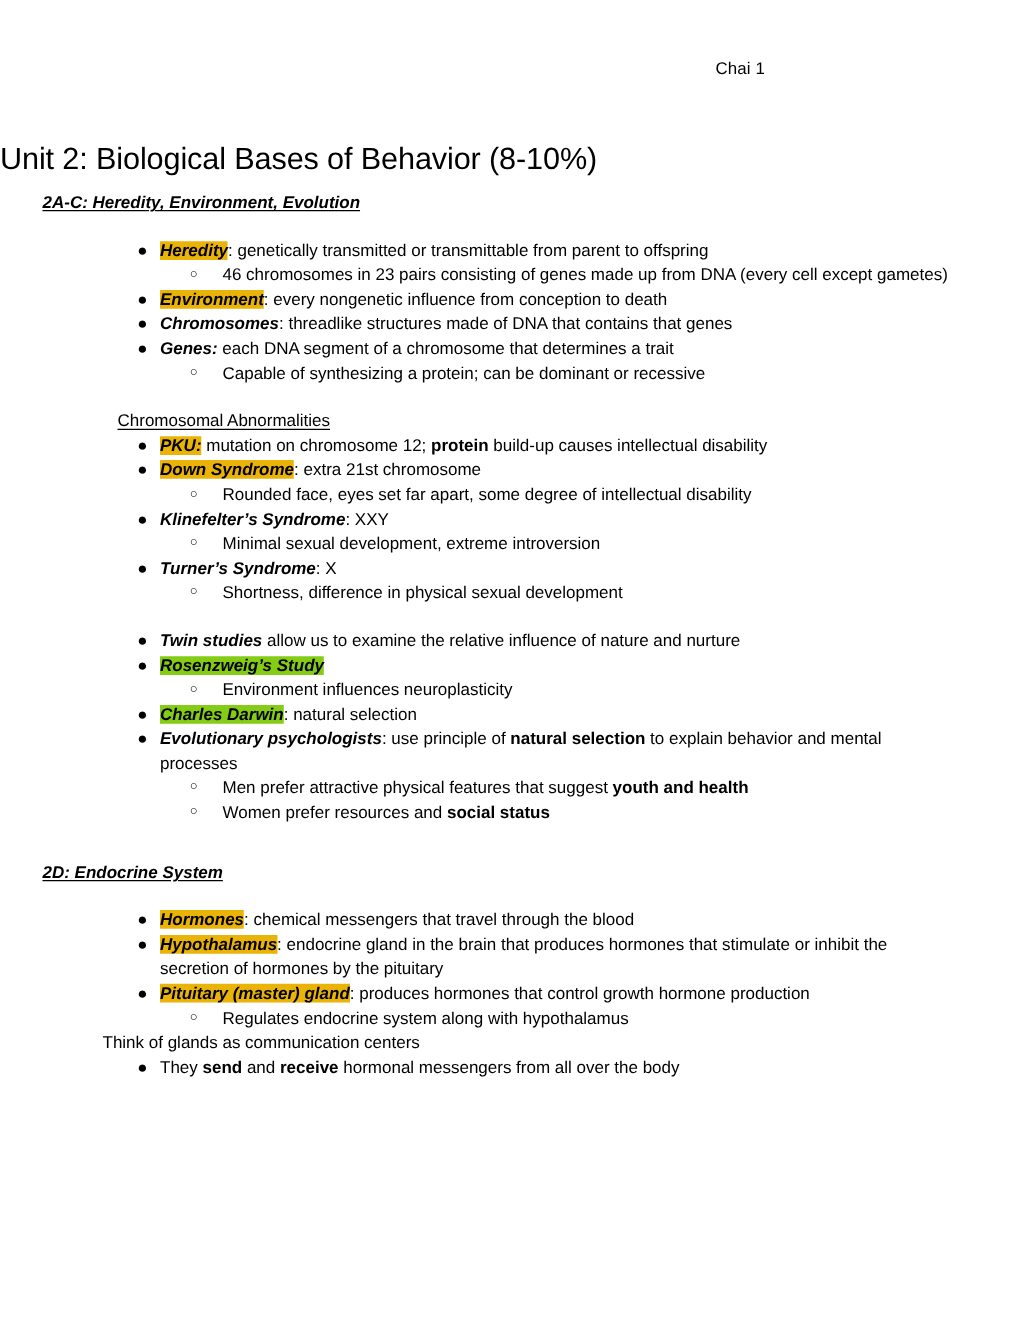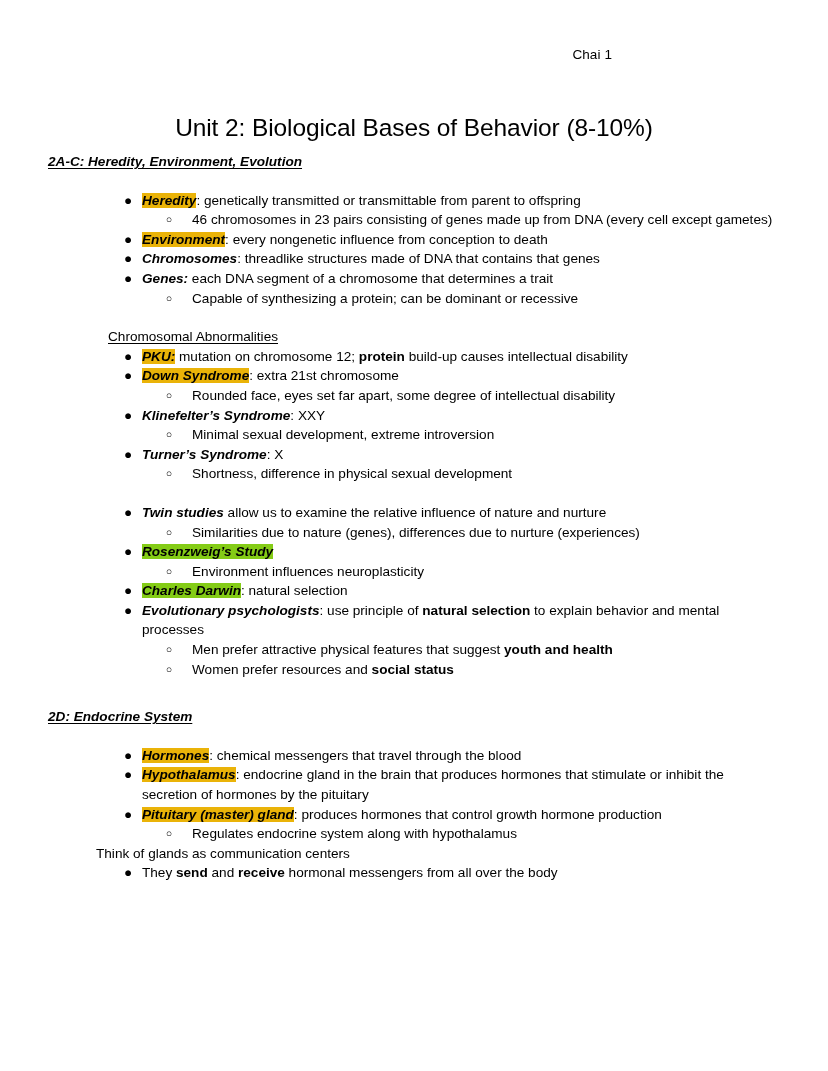--- a/index.html
+++ b/index.html
@@ -32,32 +32,32 @@
     color: #000;
     letter-spacing: 0.1px;
   }
 
   
   .doc-title {
     position: absolute;
     top: 97px;
     left: 0;
     width: 828px;
-    text-align: center;
+    text-align: left;
     font-size: 24.5px;
     line-height: 1.2;
     font-weight: 400;
     letter-spacing: -0.1px;
   }
 
   
   .content {
     position: absolute;
     top: 152px;
-    left: 48px;
+    left: 34px;
     width: 732px;
     font-size: 13.6px;
     line-height: 19.6px;
   }
 
   
   .section-heading {
     font-weight: bold;
     font-style: italic;
     text-decoration: underline;
@@ -151,21 +151,21 @@
       <div class="sub-heading-row"><span class="sub-heading">Chromosomal Abnormalities</span></div>
       <div class="li lvl1"><span class="marker">●</span><span class="bi hl-green">PKU:</span><span> mutation on chromosome 12; </span><span class="b">protein</span><span> build-up causes intellectual disability</span></div>
       <div class="li lvl1"><span class="marker">●</span><span class="bi hl-green">Down Syndrome</span><span>: extra 21st chromosome</span></div>
       <div class="li lvl2"><span class="marker">○</span><span>Rounded face, eyes set far apart, some degree of intellectual disability</span></div>
       <div class="li lvl1"><span class="marker">●</span><span class="bi">Klinefelter’s Syndrome</span><span>: XXY</span></div>
       <div class="li lvl2"><span class="marker">○</span><span>Minimal sexual development, extreme introversion</span></div>
       <div class="li lvl1"><span class="marker">●</span><span class="bi">Turner’s Syndrome</span><span>: X</span></div>
       <div class="li lvl2"><span class="marker">○</span><span>Shortness, difference in physical sexual development</span></div>
       <div class="spacer-md"></div>
       <div class="li lvl1"><span class="marker">●</span><span class="bi">Twin studies</span><span> allow us to examine the relative influence of nature and nurture</span></div>
-      <div class="li lvl2"><span class="marker">○</span><span>Similarities due to nature (genes), differences due to nurture (experiences)</span></div>
+      <div class="li lvl2"><span class="marker">○</span></div>
       <div class="li lvl1"><span class="marker">●</span><span class="bi hl-blue">Rosenzweig’s Study</span></div>
       <div class="li lvl2"><span class="marker">○</span><span>Environment influences neuroplasticity</span></div>
       <div class="li lvl1"><span class="marker">●</span><span class="bi hl-blue">Charles Darwin</span><span>: natural selection</span></div>
       <div class="li lvl1"><span class="marker">●</span><span class="bi">Evolutionary psychologists</span><span>: use principle of </span><span class="b">natural selection</span><span> to explain behavior and mental processes</span></div>
       <div class="li lvl2"><span class="marker">○</span><span>Men prefer attractive physical features that suggest </span><span class="b">youth and health</span></div>
       <div class="li lvl2"><span class="marker">○</span><span>Women prefer resources and </span><span class="b">social status</span></div>
       <div class="spacer-lg"></div>
       <div class="section-heading-row"><span class="section-heading">2D: Endocrine System</span></div>
       <div class="spacer-md"></div>
       <div class="li lvl1"><span class="marker">●</span><span class="bi hl-green">Hormones</span><span>: chemical messengers that travel through the blood</span></div>

